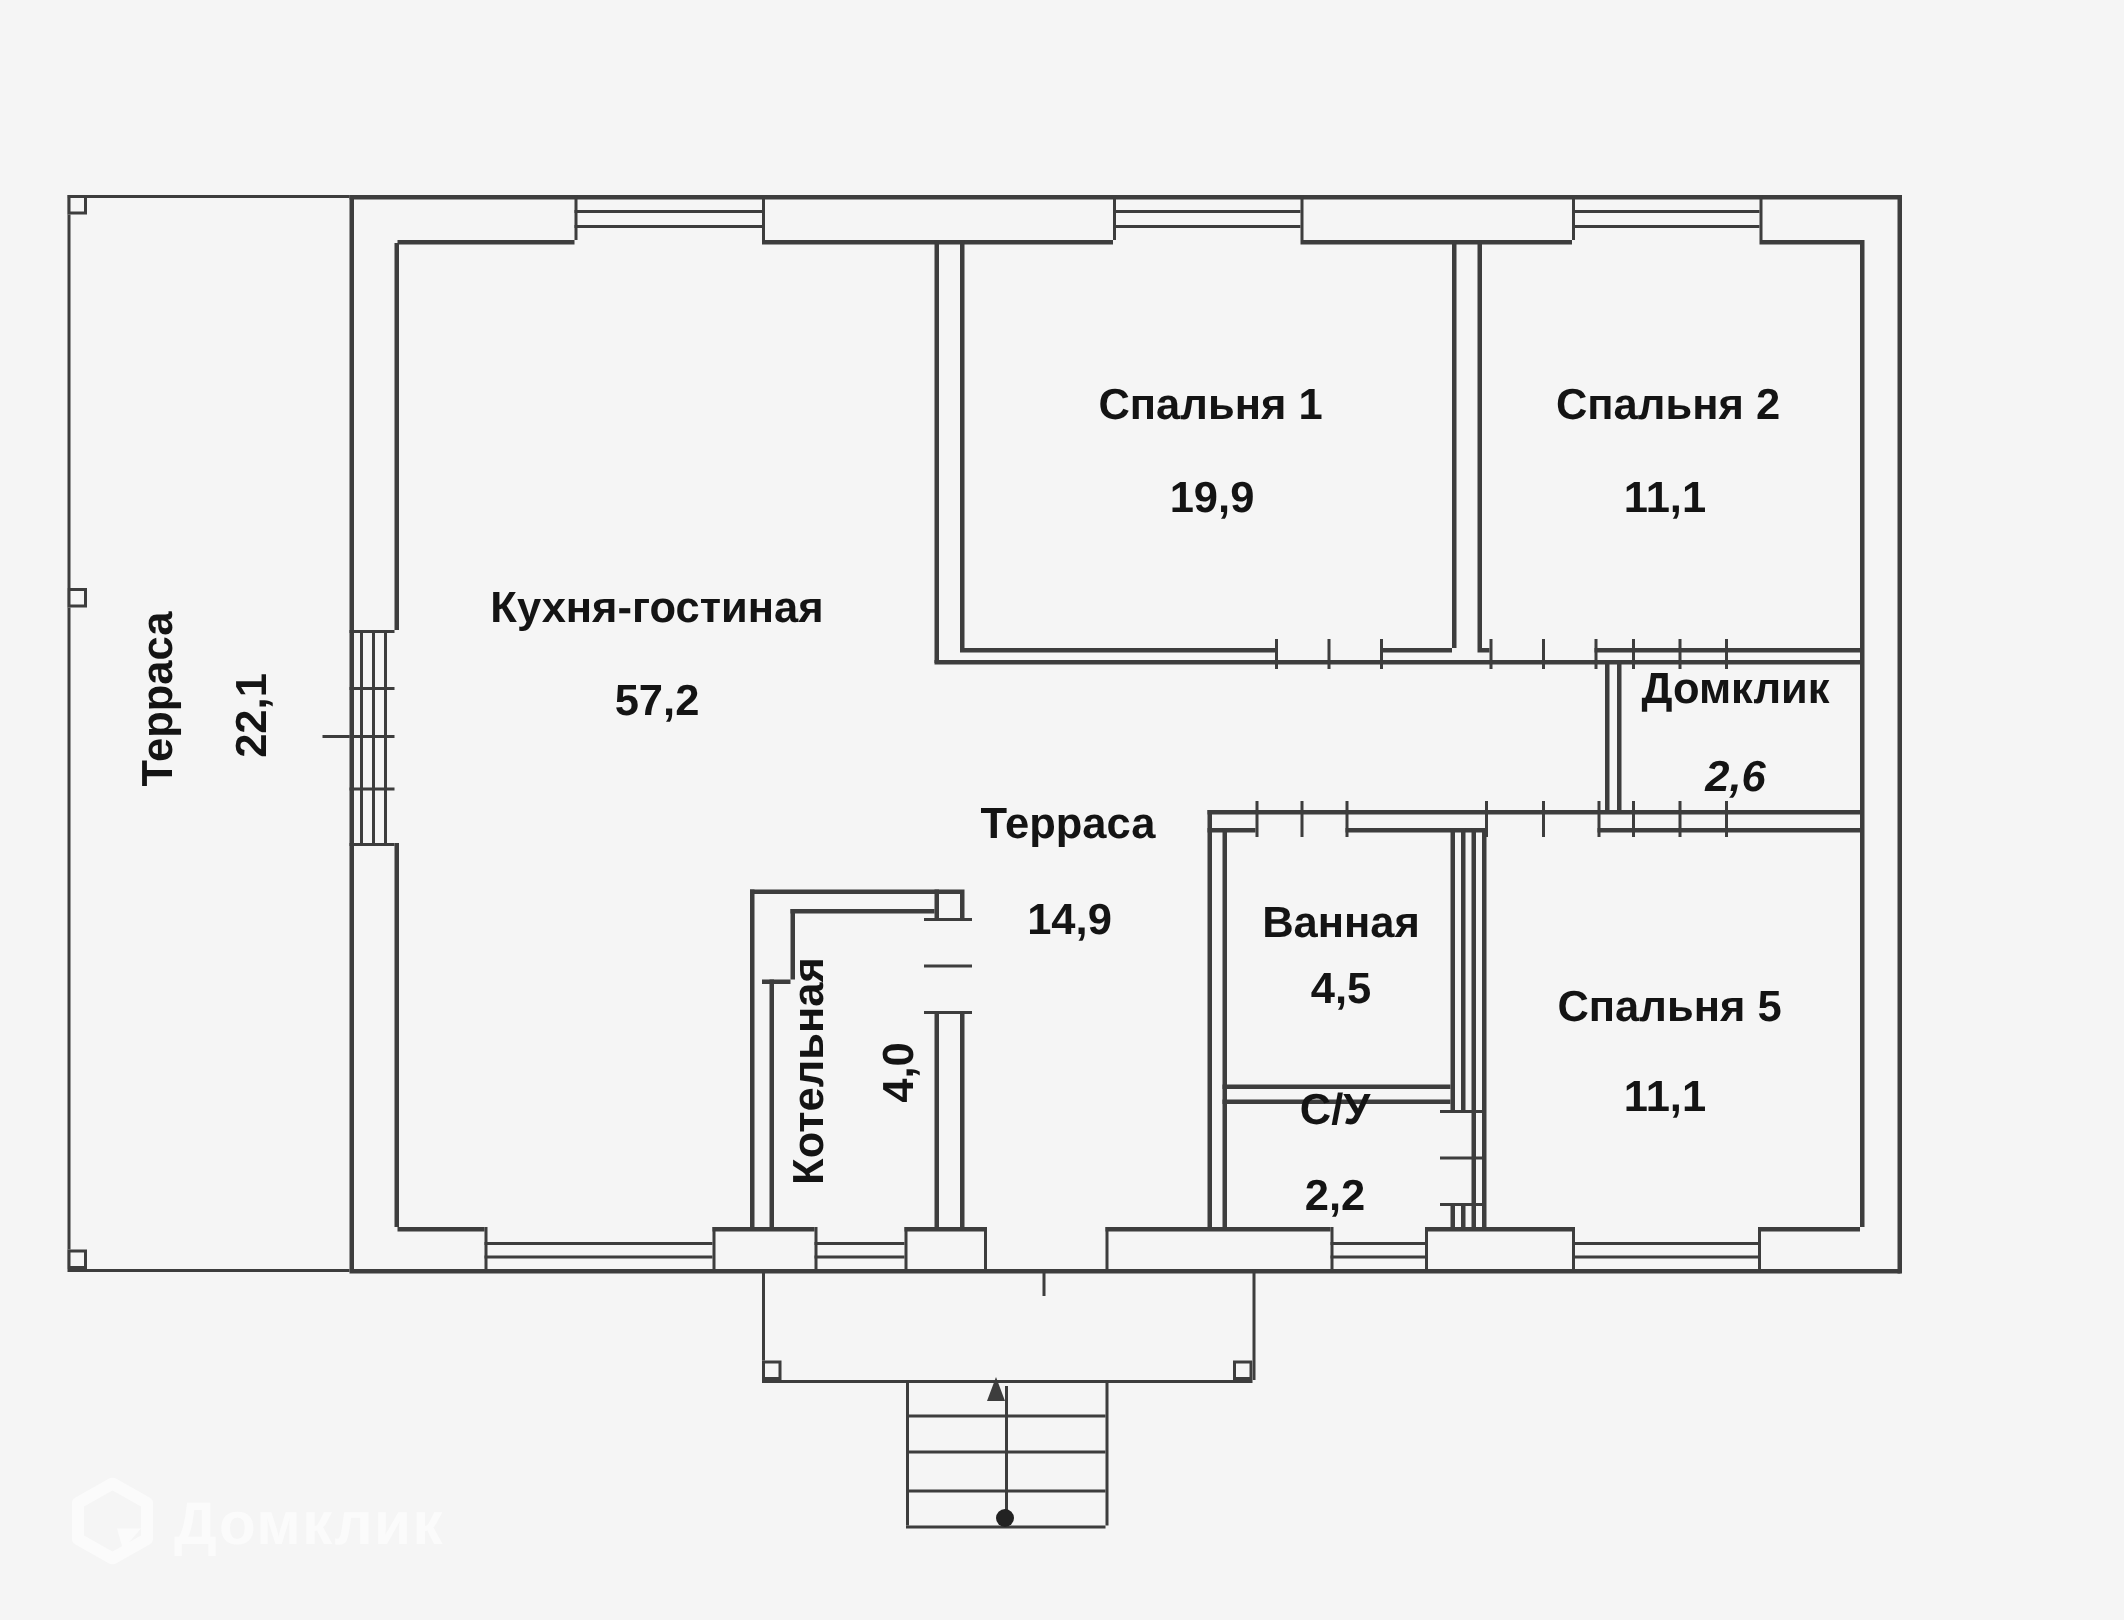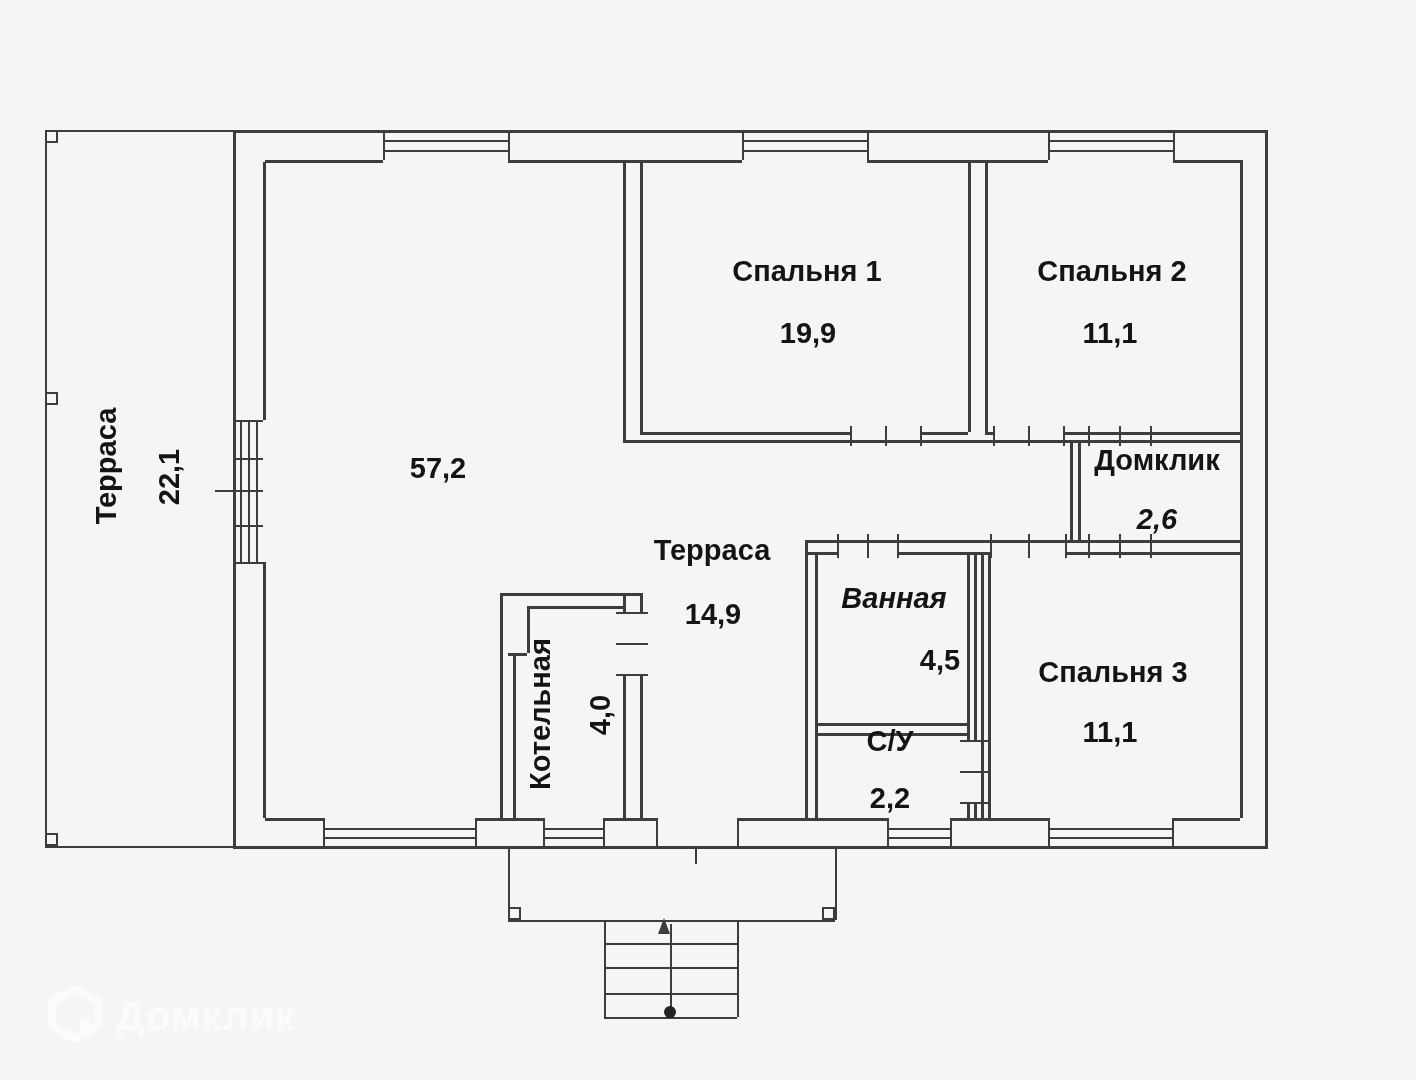--- a/index.html
+++ b/index.html
@@ -169,38 +169,39 @@
       <div class="pillar" style="left: 508px; top: 907px; width: 13px; height: 13px;"></div>
       <div class="pillar" style="left: 822px; top: 907px; width: 13px; height: 13px;"></div>
     </div>
 
   <div class="arrowhead" style="left:658px;top:918px;"></div>
   <div class="dot" style="left:664px;top:1006px;"></div>
 
   <div class="label vert" style="left:106px;top:466px;">Терраса</div>
   <div class="label vert" style="left:169px;top:477px;">22,1</div>
 
+  <div class="label" style="left:438px;top:406px;">Кухня-гостиная</div>
   <div class="label" style="left:438px;top:468px;">57,2</div>
 
   <div class="label" style="left:807px;top:271px;text-align:center;">Спальня 1</div>
   <div class="label" style="left:808px;top:333px;">19,9</div>
 
   <div class="label" style="left:1112px;top:271px;">Спальня 2</div>
   <div class="label" style="left:1110px;top:333px;">11,1</div>
 
   <div class="label" style="left:1157px;top:460px;">Домклик</div>
   <div class="label" style="left:1157px;top:519px;font-style:italic;">2,6</div>
 
   <div class="label" style="left:712px;top:550px;">Терраса</div>
   <div class="label" style="left:713px;top:614px;">14,9</div>
 
-  <div class="label" style="left:894px;top:598px;font-style:italic;">Ванная</div>
-  <div class="label" style="left:894px;top:660px;margin-left:46px;">4,5</div>
-
-  <div class="label" style="left:1113px;top:672px;">Спальня 3</div>
+  <div class="label" style="left:894px;top:616px;">Ванная</div>
+  <div class="label" style="left:894px;top:660px;">4,5</div>
+
+  <div class="label" style="left:1113px;top:672px;">Спальня 5</div>
   <div class="label" style="left:1110px;top:732px;">11,1</div>
 
   <div class="label vert" style="left:540px;top:714px;">Котельная</div>
   <div class="label vert" style="left:600px;top:715px;">4,0</div>
 
   <div class="label" style="left:890px;top:741px;">С/У</div>
   <div class="label" style="left:890px;top:798px;">2,2</div>
 
   <div class="watermark">
     <span>

